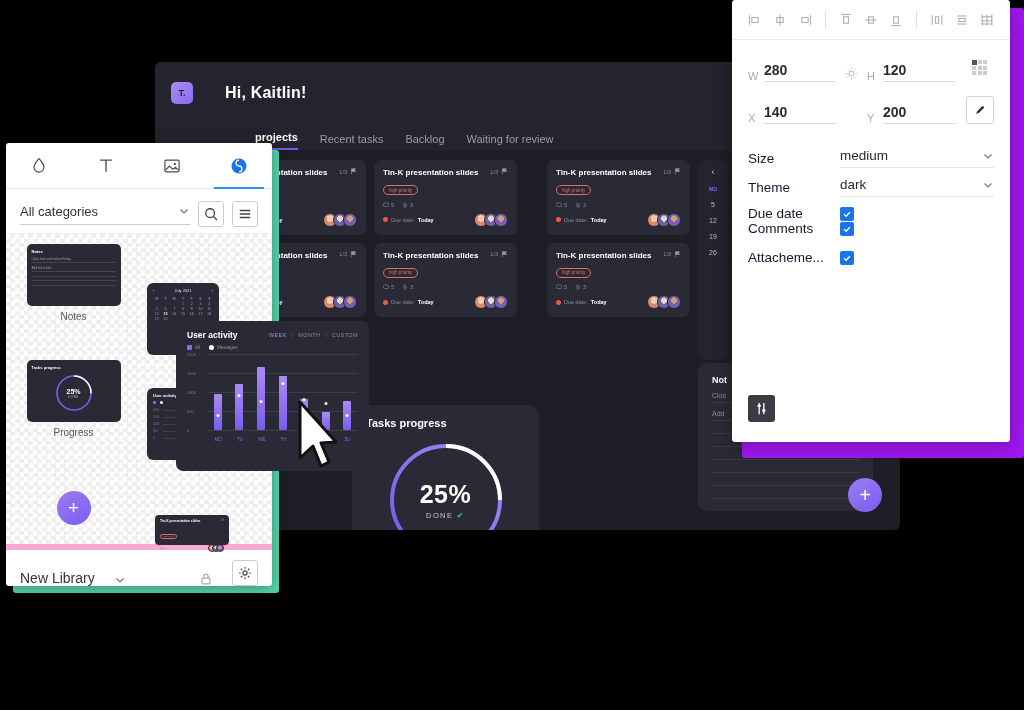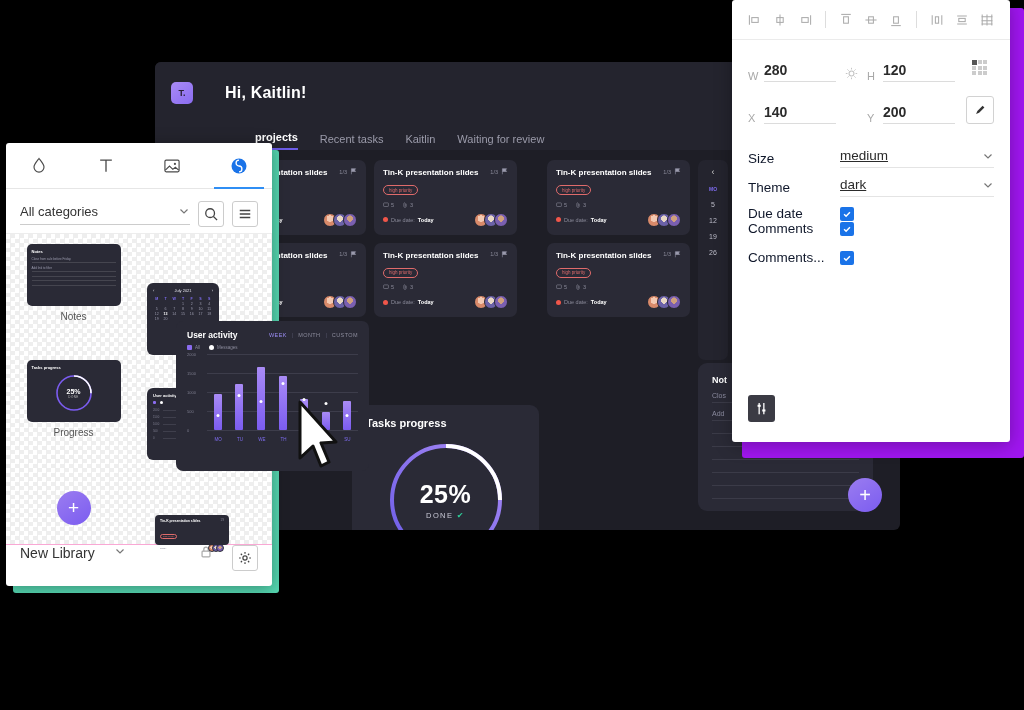--- a/index.html
+++ b/index.html
@@ -175,22 +175,22 @@
   .mini-donut { width: 40px; height: 40px; margin: 3px auto 0 auto; position: relative; }
   .mini-donut .mc { position:absolute; inset:0; display:flex; flex-direction:column; align-items:center; justify-content:center;}
   .mini-pct { color:#fff; font-size: 7px; font-weight: bold;}
   .mini-lbl { color:#bbb; font-size: 3px; letter-spacing:.4px;}
   .lib-add {
     width: 34px; height: 34px; border-radius: 50%;
     background: linear-gradient(145deg,#9b7df0,#7b5cf0);
     color: #fff; font-size: 19px; line-height: 32px; text-align: center; border: none;
   }
   .lib-foot {
-    height: 42px; border-top: 1px solid #f9a8d4;
-    display: flex; align-items: flex-start; padding: 0 14px; gap: 19px;
+    height: 42px; border-top: 6px solid #f9a8d4;
+    display: flex; align-items: flex-end; padding: 0 14px; gap: 19px;
   }
   .lib-foot-name { color: #333; font-size: 14px; }
   .lib-foot-sp { flex: 1; }
 
   
   .float-card { position: absolute; background: #2a2a36; border-radius: 6px; }
   .mini-cal { left: 147px; top: 283px; width: 72px; height: 72px; padding: 5px 6px; }
   .mc-head { display:flex; justify-content: space-between; align-items:center; color:#e0e0e8; font-size:4px; }
   .mc-grid { display:grid; grid-template-columns: repeat(7,1fr); gap:1px; margin-top:4px; }
   .mc-grid span { color:#9b9bae; font-size:3.6px; text-align:center; }
@@ -269,21 +269,21 @@
   .box-btn.bordered { border: 1px solid #d2d2d2; border-radius: 3px; }
   .insp-sec-title {
     padding: 4px 16px 8px 16px; color: #555; font-size: 10px;
     font-weight: bold; letter-spacing: 1.3px;
   }
   .prop-row { display: flex; align-items: center; padding: 0 16px; margin-bottom: 9px; }
   .prop-k { color: #0f172a; font-size: 13.5px; width: 92px; }
   .prop-sel {
     flex: 1; display: flex; align-items: center; justify-content: space-between;
     border-bottom: 1px solid #e4e4e4; padding-bottom: 4px;
-    color: #2b2b2b; font-size: 13.5px; text-decoration: underline;
+    color: #2b2b2b; font-size: 13.5px;
   }
   .cbox {
     width: 14px; height: 14px; background: #1a73e8; border-radius: 2px;
     display: flex; align-items: center; justify-content: center;
   }
   .insp-foot { margin-top: auto; padding: 0 16px 20px 16px; }
   .tool-btn {
     width: 27px; height: 27px; background: #3b3b44; border-radius: 3px;
     display: flex; align-items: center; justify-content: center;
   }
@@ -302,21 +302,21 @@
             <circle cx="7" cy="7" r="5" fill="none" stroke="#6e6e7d" stroke-width="2"></circle>
             <line x1="11" y1="11" x2="15" y2="15" stroke="#6e6e7d" stroke-width="2"></line>
           </svg>
         <span>Search</span>
       </div>
     </div>
 
     <div class="dash-tabs">
       <div class="dash-tab active">projects</div>
       <div class="dash-tab">Recent tasks</div>
-      <div class="dash-tab">Kaitlin</div>
+      <div class="dash-tab">Backlog</div>
       <div class="dash-tab">Waiting for review</div>
     </div>
 
     <div class="dash-body">
 
       <div class="col" style="margin-left:60px">
         <div class="task-card">
           <div class="tc-head">
             <div class="tc-title">Tin-K presentation slides</div>
             <div class="tc-meta">
@@ -998,21 +998,21 @@
     </div>
     <div class="prop-row" style="margin-bottom:14px">
       <span class="prop-k">Comments</span>
       <span class="cbox">
         <svg width="10" height="10" viewBox="0 0 12 12">
             <path d="M2.5 6.2l2.4 2.4 4.6-4.8" fill="none" stroke="#fff" stroke-width="1.8"></path>
           </svg>
       </span>
     </div>
     <div class="prop-row">
-      <span class="prop-k">Comments...</span>
+      <span class="prop-k">Attacheme...</span>
       <span class="cbox">
         <svg width="10" height="10" viewBox="0 0 12 12">
             <path d="M2.5 6.2l2.4 2.4 4.6-4.8" fill="none" stroke="#fff" stroke-width="1.8"></path>
           </svg>
       </span>
     </div>
 
     <div class="insp-foot">
       <span class="tool-btn">
         <svg width="15" height="15" viewBox="0 0 16 16">

